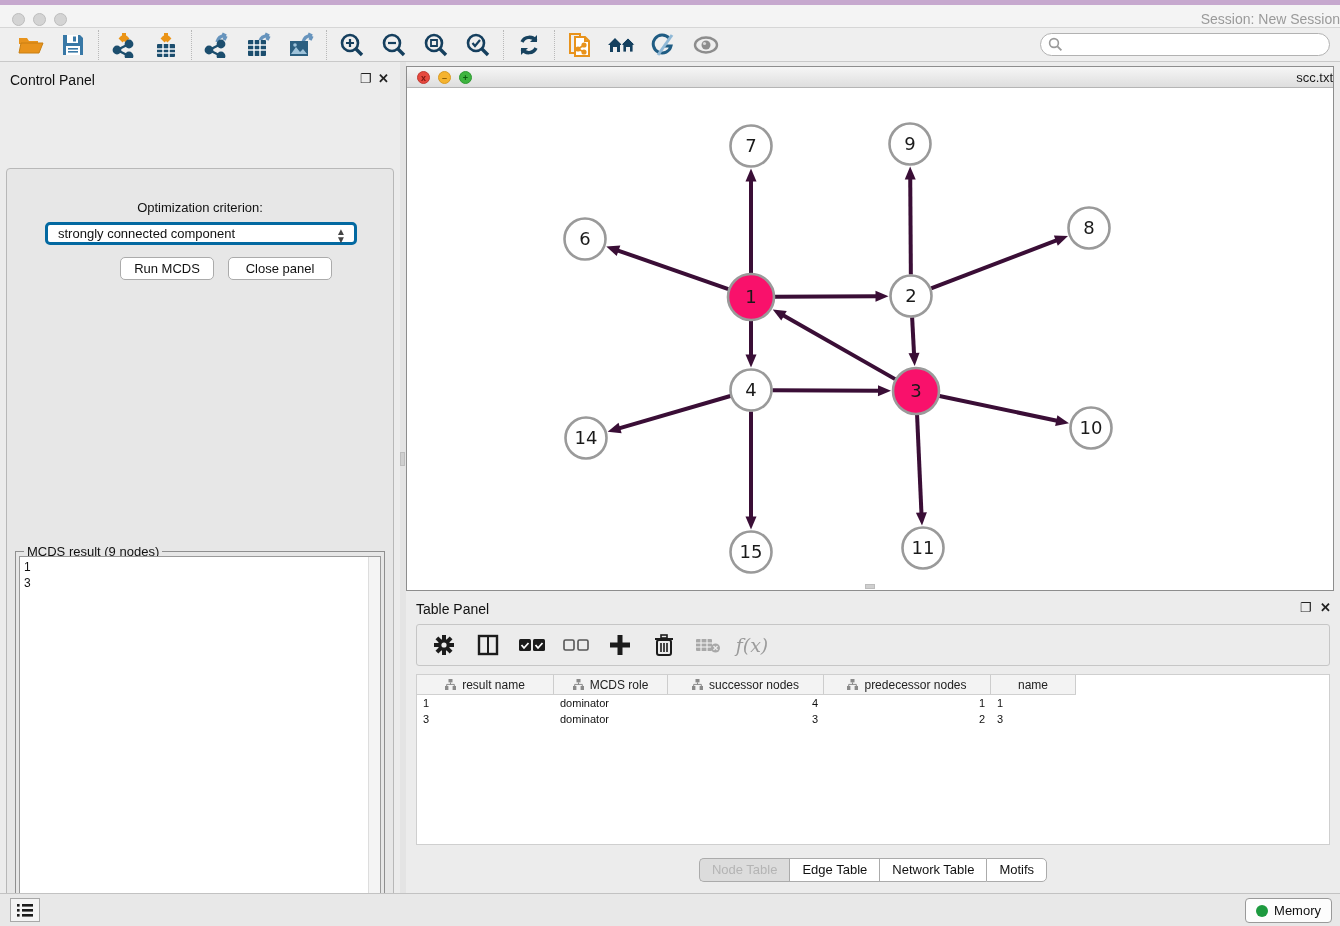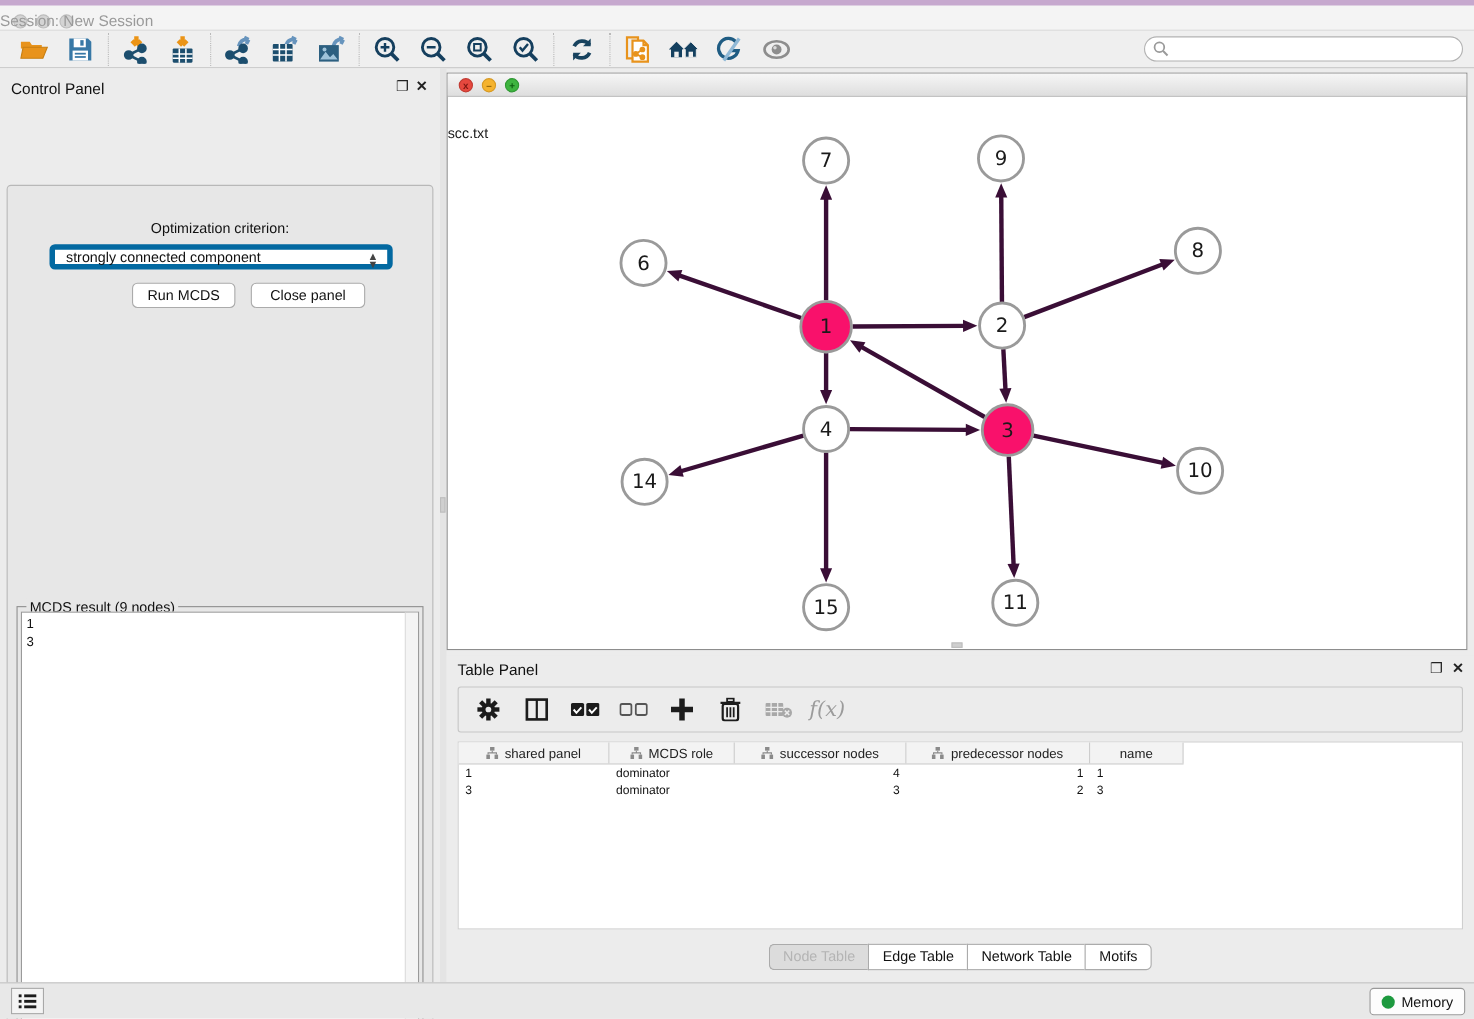--- a/index.html
+++ b/index.html
@@ -4,21 +4,21 @@
 <style>
   * { margin:0; padding:0; box-sizing:border-box; }
   html,body { width:1340px; height:926px; overflow:hidden;
     font-family:"Liberation Sans", sans-serif; background:#ececec; }
 
   
   #titlebar { position:absolute; left:0; top:0; width:1340px; height:28px;
     background:#f4f4f4; border-top:5px solid #c6a8ce; border-bottom:1px solid #d6d6d6; }
   .traffic-dots { position:absolute; left:12px; top:8px; display:flex; gap:8px; }
   .dot-inactive { width:13px; height:13px; border-radius:50%; background:#d4d4d4; border:1px solid #bdbdbd; }
-  #app-title { position:absolute; left:0; right:0; top:6px; text-align:left;
+  #app-title { position:absolute; left:0; right:0; top:6px; text-align:right;
     color:#9a9a9a; font-size:14px; }
 
   
   #toolbar { position:absolute; left:0; top:28px; width:1340px; height:34px;
     background:#efefef; border-bottom:1px solid #c9c9c9; display:flex; align-items:center; padding-left:10px; }
   .tb-btn { width:42px; height:30px; display:flex; align-items:center; justify-content:center; }
   .tb-sep { width:1px; height:30px; border-left:1px dotted #b9b9b9; margin:0 4px; }
   #search-wrap { position:absolute; right:10px; top:5px; }
   #search-input { width:290px; height:23px; border:1px solid #b2b2b2; border-radius:12px;
     background:#fff; padding-left:26px; font-size:12px; outline:none; }
@@ -31,21 +31,21 @@
   .tabrow { position:absolute; display:flex; }
   .tab { border:1px solid #ababab; background:#fff; color:#111; font-size:13px;
     padding:3px 12px 4px; border-right:none; }
   .tab:first-child { border-top-left-radius:5px; border-bottom-left-radius:5px; }
   .tab:last-child { border-right:1px solid #ababab; border-top-right-radius:5px; border-bottom-right-radius:5px; }
   .tab.active { background:#dcdcdc; color:#b4b4b4; }
   #cp-body { position:absolute; left:6px; top:106px; width:388px; height:779px;
     background:#e7e7e7; border:1px solid #b8b8b8; border-radius:4px; }
   #opt-label { position:absolute; left:0; width:100%; top:31px; text-align:center; font-size:13px; color:#111; }
   #opt-select { position:absolute; left:38px; top:53px; width:312px; height:23px; background:#fff;
-    border:5px solid #0369a1; border-radius:5px; font-size:13px; color:#111;
+    border:3px solid #0369a1; border-radius:5px; font-size:13px; color:#111;
     display:flex; align-items:center; padding-left:10px; }
   #opt-stepper { position:absolute; right:8px; top:3px; font-size:10px; color:#444; line-height:8px; text-align:center; }
   .cp-btn { position:absolute; top:88px; height:23px; background:#fff; border:1px solid #ababab;
     border-radius:5px; font-size:13px; color:#111; display:flex; align-items:center; justify-content:center;margin-left:25px; }
   #run-btn { left:88px; width:94px; }
   #closep-btn { left:196px; width:104px; }
   #result-box { position:absolute; left:8px; top:382px; width:370px; height:381px;
     border:1px solid #8f8f8f; background:#e7e7e7; }
   #result-legend { position:absolute; left:8px; top:-8px; background:#e7e7e7; padding:0 3px;
     font-size:13px; color:#111; white-space:nowrap; }
@@ -56,21 +56,21 @@
 
   
   #v-splitter { position:absolute; left:400px; top:62px; width:6px; height:831px; background:#e4e4e4; }
   .grip { position:absolute; background:#cfcfcf; border:1px solid #bdbdbd; }
 
   
   #net-window { position:absolute; left:406px; top:66px; width:928px; height:525px;
     background:#fff; border:1px solid #8d8d8d; }
   #net-titlebar { position:absolute; left:0; top:0; right:0; height:21px;
     background:linear-gradient(#f6f6f6,#dedede); border-bottom:1px solid #b5b5b5; }
-  #net-title { position:absolute; left:0; right:0; top:3px; text-align:left; font-size:13px; color:#1a1a1a;margin-top:43px; }
+  #net-title { position:absolute; left:0; right:0; top:3px; text-align:right; font-size:13px; color:#1a1a1a; }
   .tl { position:absolute; top:4px; width:13px; height:13px; border-radius:50%;
     font-size:9px; line-height:12px; text-align:center; font-weight:bold; }
   #tl-close { left:10px; background:#e6483e; border:1px solid #c13a32; color:#7e1610; }
   #tl-min { left:31px; background:#f5b32f; border:1px solid #d79a24; color:#8a5d05; }
   #tl-max { left:52px; background:#3eb43f; border:1px solid #2f9833; color:#0c5e10; }
   #graph-svg { position:absolute; left:0; top:21px; }
 
   
   #table-panel { position:absolute; left:406px; top:596px; width:934px; height:297px; background:#ececec; }
   #tp-header { position:absolute; left:10px; top:5px; font-size:14px; color:#111; }
@@ -443,21 +443,21 @@
     <div id="tp-thead">
         <div class="th" style="width: 137px;">
           <svg class="th-icon" width="11" height="11" viewBox="0 0 11 11">
             <g fill="#8a8a8a">
               <rect x="3.5" y="0" width="4" height="3.4"></rect>
               <rect x="0" y="7" width="3.4" height="4"></rect>
               <rect x="7.6" y="7" width="3.4" height="4"></rect>
             </g>
             <path d="M5.5 3.4 v2 M1.7 7 v-1.6 h7.6 V7" stroke="#8a8a8a" stroke-width="1" fill="none"></path>
           </svg>
-          <span>shared panel</span>
+          <span>result name</span>
         </div>
         <div class="th" style="width: 114px;">
           <svg class="th-icon" width="11" height="11" viewBox="0 0 11 11">
             <g fill="#8a8a8a">
               <rect x="3.5" y="0" width="4" height="3.4"></rect>
               <rect x="0" y="7" width="3.4" height="4"></rect>
               <rect x="7.6" y="7" width="3.4" height="4"></rect>
             </g>
             <path d="M5.5 3.4 v2 M1.7 7 v-1.6 h7.6 V7" stroke="#8a8a8a" stroke-width="1" fill="none"></path>
           </svg>

